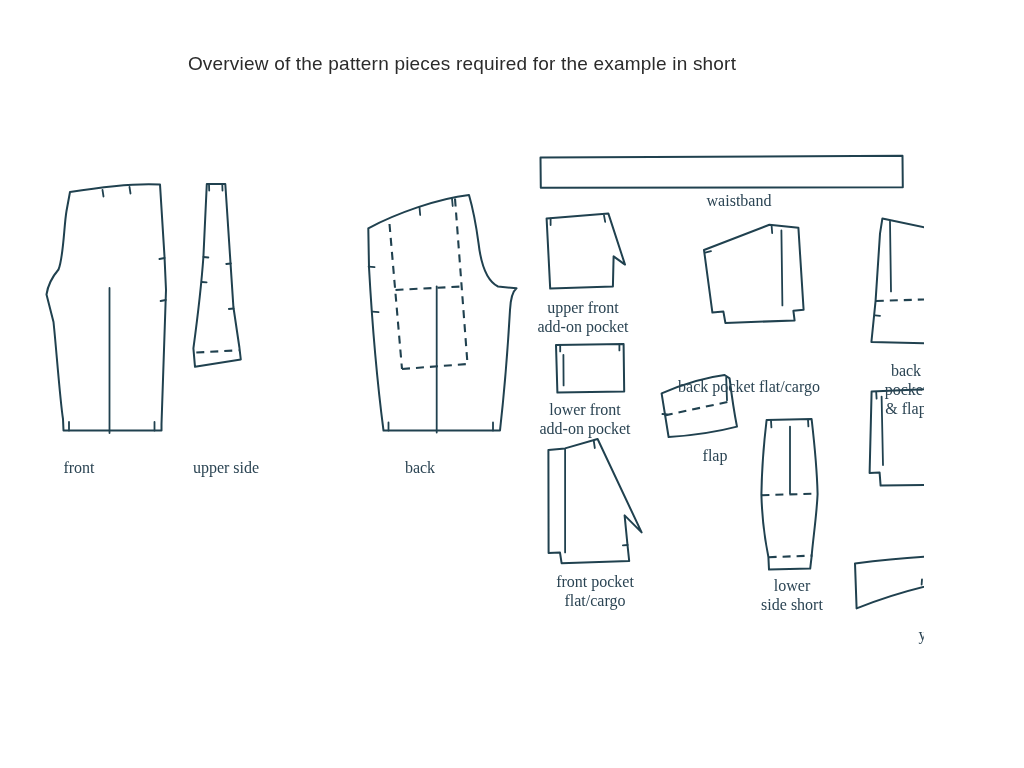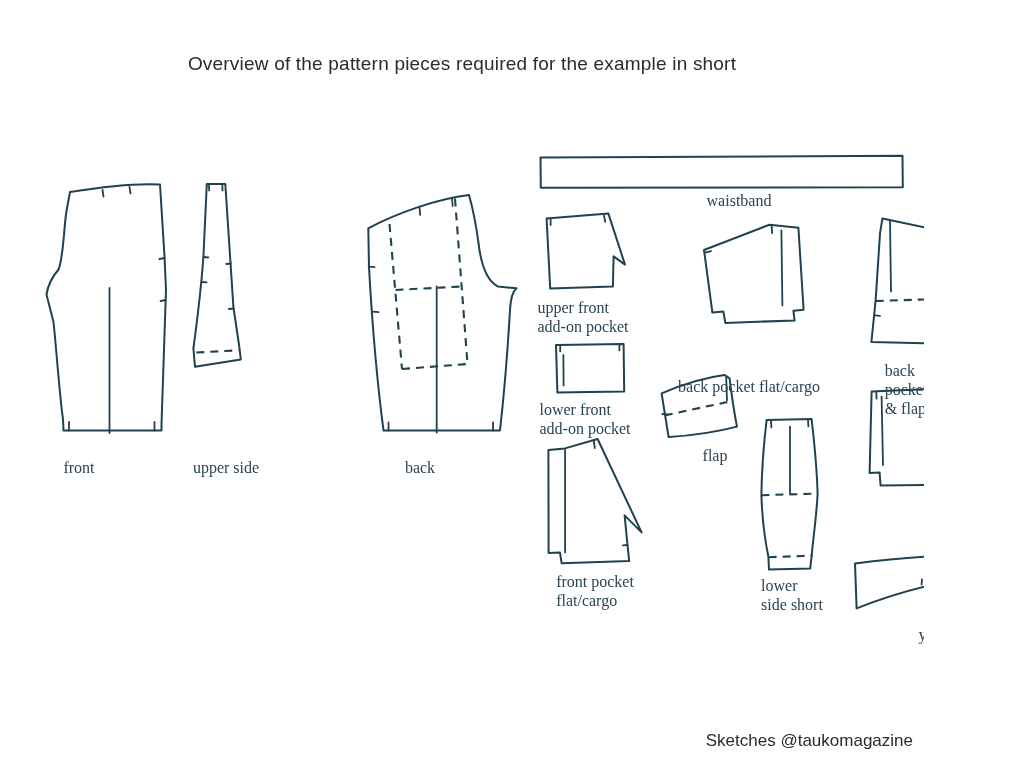--- a/index.html
+++ b/index.html
@@ -51,21 +51,21 @@
     stroke-width: 2.1;
     stroke-dasharray: 8 6;
     stroke-linecap: butt;
   }
   .sketch-svg path.thin {
     stroke-width: 1.8;
   }
   .piece-label {
     position: absolute;
     transform: translateX(-50%);
-    text-align: left;
+    text-align: center;
     white-space: pre-line;
     font-family: "Liberation Serif", serif;
     font-size: 16px;
     line-height: 19px;
     color: var(--label, #2b4453);
   }
 </style>
 </head>
 <body>
 
@@ -165,14 +165,13 @@
   <div class="piece-label" style="left:906px; top:353px;margin-top:8px;">back pocket &amp; flap</div>
   <div class="piece-label" style="left:585px; top:400px;">lower front
 add-on pocket</div>
   <div class="piece-label" style="left:715px; top:446px;">flap</div>
   <div class="piece-label" style="left:595px; top:572px;">front pocket
 flat/cargo</div>
   <div class="piece-label" style="left:792px; top:576px;">lower
 side short</div>
   <div class="piece-label" style="left:934px; top:588px;margin-top:37px;">yoke</div>
 
-  <div class="credit">Sketches @taukomagazine</div>
 </div>
 
 </body></html>

